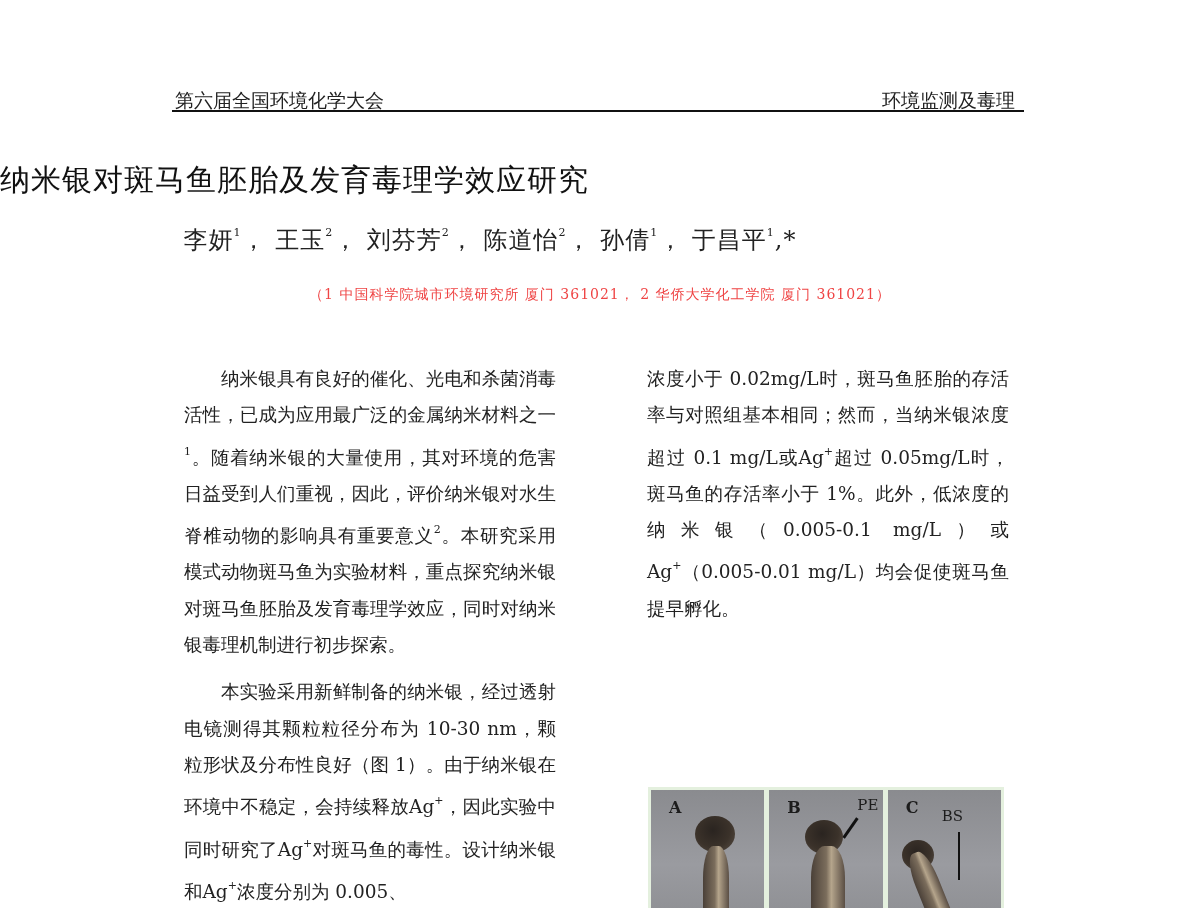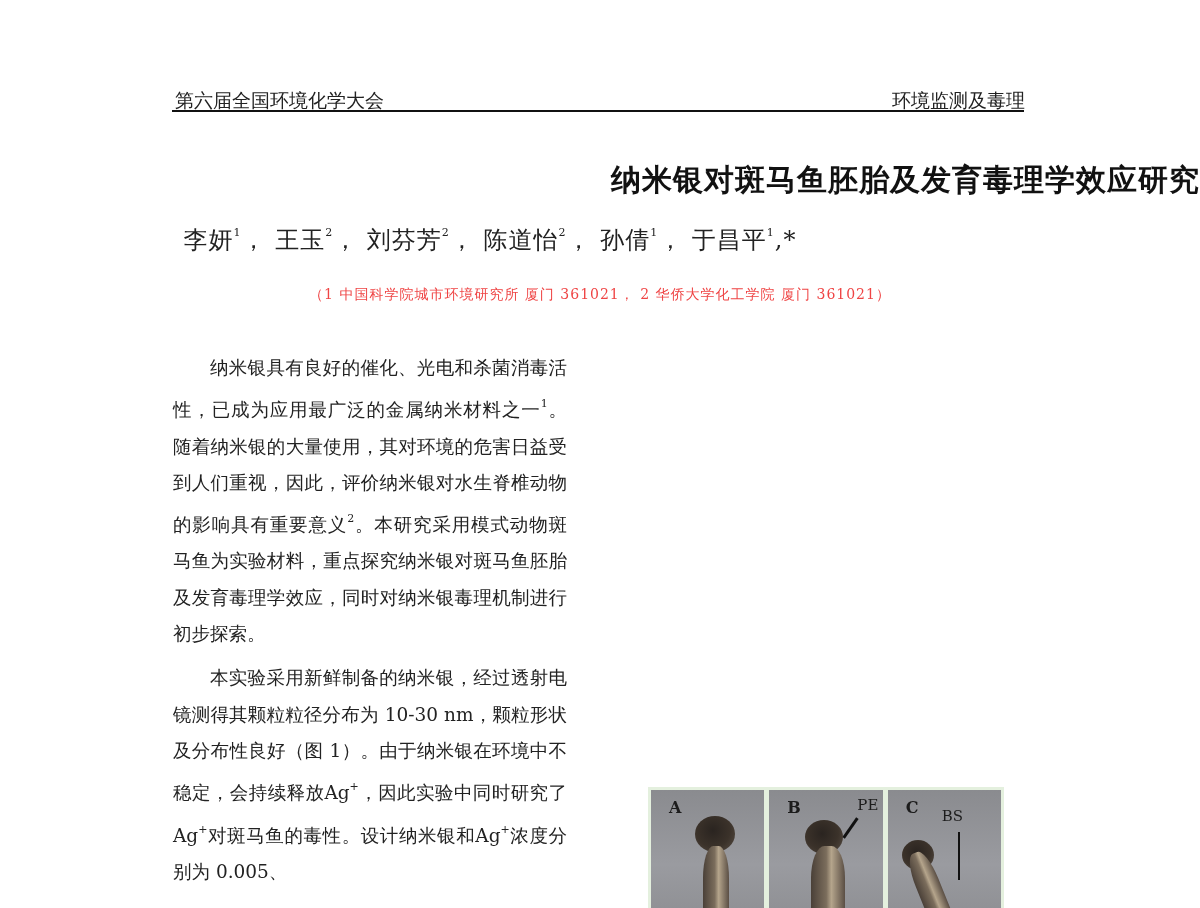--- a/index.html
+++ b/index.html
@@ -5,40 +5,40 @@
   html, body { margin: 0; padding: 0; }
   body {
     width: 1200px; height: 908px; overflow: hidden; background: #ffffff;
     position: relative; font-family: "DejaVu Serif", "Liberation Serif", serif; color: #1a1a1a;
   }
   .running-head {
     position: absolute; left: 175px; top: 88px; width: 850px; height: 22px;
     font-family: "DejaVu Sans", "Liberation Sans", sans-serif; font-size: 19px; color: #222;
   }
   .running-head .left { position: absolute; left: 0; top: 0; }
-  .running-head .right { position: absolute; right: 0; top: 0; }
+  .running-head .right { position: absolute; right: 10px; top: 0; }
   .rule { position: absolute; left: 172px; top: 110px; width: 852px; height: 2px; background: #111; }
   .title {
-    position: absolute; left: 0; width: 1200px; top: 160px; text-align: right;
-    font-family: "DejaVu Sans", "Liberation Sans", sans-serif; font-weight: bold; font-size: 30px; color: #111;
+    position: absolute; left: 0; width: 1200px; top: 160px; text-align: left;
+    font-family: "DejaVu Sans", "Liberation Sans", sans-serif; font-weight: normal; font-size: 30px; color: #111;
     letter-spacing: 1px;
   }
   .authors {
     position: absolute; left: 0; width: 980px; top: 224px; text-align: center;
     font-size: 24px; color: #222; letter-spacing: 1px;
   }
   .authors sup { font-size: 11px; vertical-align: 12px; }
   .affil {
     position: absolute; left: 0; width: 1200px; top: 286px; text-align: center;
     font-size: 14px; color: #ef4444; letter-spacing: 1px;
   }
   .col { position: absolute; font-size: 18.5px; line-height: 36.3px; color: #222; }
   .col-left { left: 173px; top: 350px; width: 394px; }
   .col-right { left: 636px; top: 350px; width: 384px; }
-  .col p { margin: 0; text-align: justify; }
+  .col p { margin: 11px; text-align: justify; }
   .col p.indent { text-indent: 2em; }
   .col p.gap { margin-top: 8px; }
   sup.ion { font-size: 11px; vertical-align: 9px; }
   .figure {
     position: absolute; left: 648px; top: 787px; width: 356px; height: 130px;
     background: #e4f0de; display: flex; gap: 5px; padding: 3px;
     box-sizing: border-box;
   }
   .panel {
     position: relative; flex: 1; background: linear-gradient(180deg, #8a8b8f 0%, #9a9ba0 60%, #8f9094 100%);
@@ -82,20 +82,21 @@
 </div>
 
 <div class="affil">（1 中国科学院城市环境研究所 厦门 361021， 2 华侨大学化工学院 厦门 361021）</div>
 
 <div class="col col-left">
   <p class="indent"><span>纳米银具有良好的催化、光电和杀菌消毒活性，已成为应用最广泛的金属纳米材料之一</span><sup class="ion">1</sup><span>。随着纳米银的大量使用，其对环境的危害日益受到人们重视，因此，评价纳米银对水生脊椎动物的影响具有重要意义</span><sup class="ion">2</sup><span>。本研究采用模式动物斑马鱼为实验材料，重点探究纳米银对斑马鱼胚胎及发育毒理学效应，同时对纳米银毒理机制进行初步探索。</span></p>
   <p class="indent gap"><span>本实验采用新鲜制备的纳米银，经过透射电镜测得其颗粒粒径分布为 10-30 nm，颗粒形状及分布性良好（图 1）。由于纳米银在环境中不稳定，会持续释放Ag</span><sup class="ion">+</sup><span>，因此实验中同时研究了Ag</span><sup class="ion">+</sup><span>对斑马鱼的毒性。设计纳米银和Ag</span><sup class="ion">+</sup><span>浓度分别为 0.005、</span></p>
 </div>
 
 <div class="col col-right">
+  <p><span>浓度小于 0.02mg/L时，斑马鱼胚胎的存活率与对照组基本相同；然而，当纳米银浓度超过 0.1 mg/L或Ag</span><sup class="ion">+</sup><span>超过 0.05mg/L时，斑马鱼的存活率小于 1%。此外，低浓度的纳米银（0.005-0.1 mg/L）或Ag</span><sup class="ion">+</sup><span>（0.005-0.01 mg/L）均会促使斑马鱼提早孵化。</span></p>
 </div>
 
 <div class="figure">
   <div class="panel">
     <span class="lbl">A</span>
     <div class="fish-head" style="left:44px; top:26px; width:40px; height:36px;"></div>
     <div class="fish-body" style="left:52px; top:56px; width:26px; height:80px;"></div>
   </div>
   <div class="panel">
     <span class="lbl">B</span>

